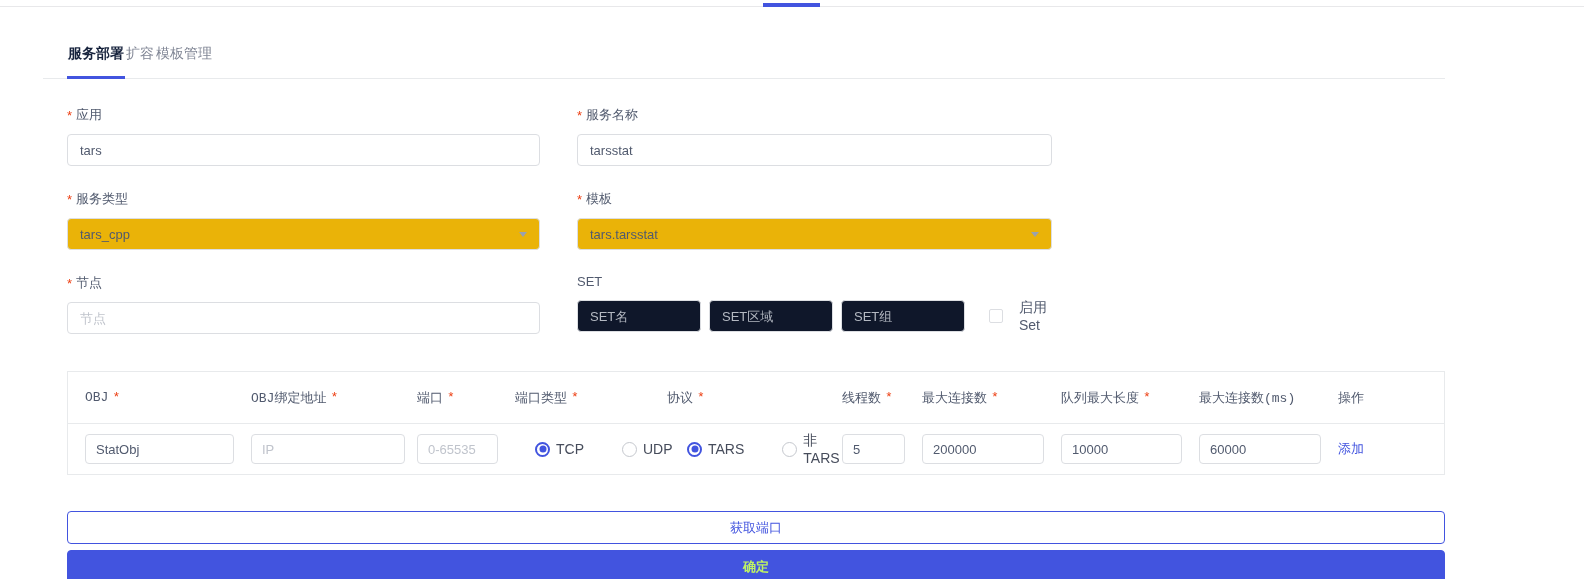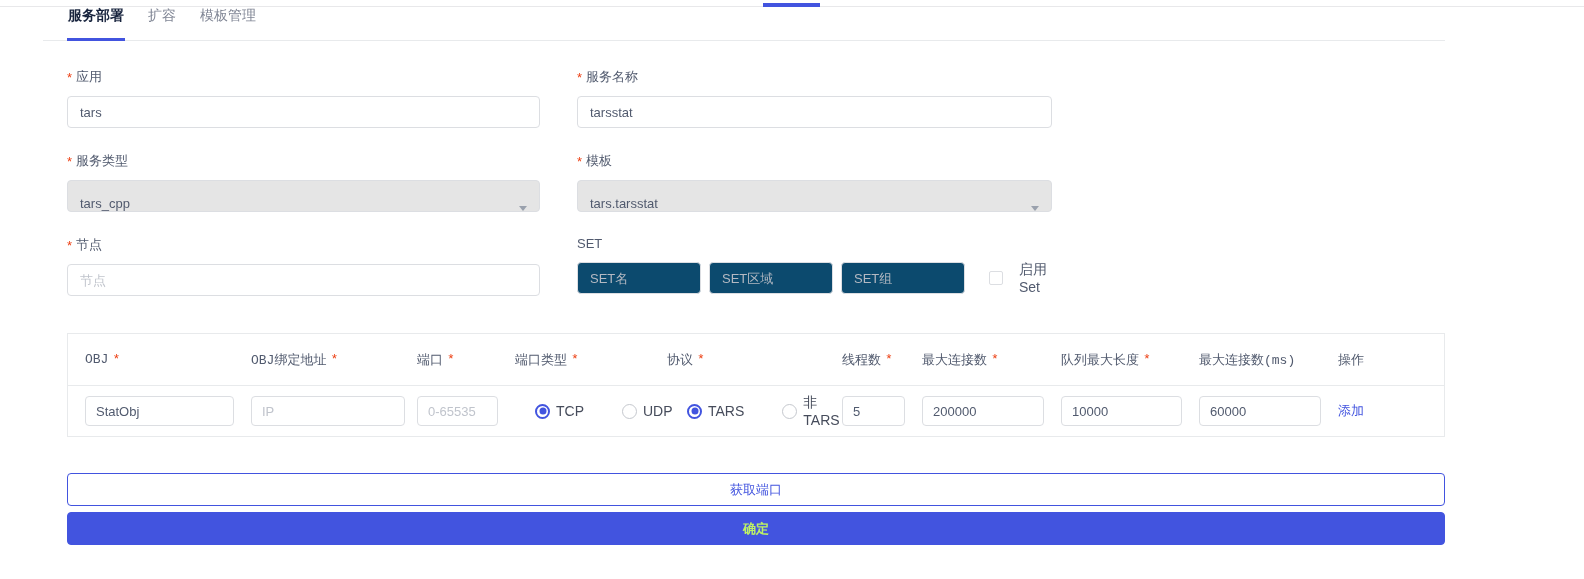--- a/index.html
+++ b/index.html
@@ -6,42 +6,42 @@
   html,body { background:#fff; width:1584px; height:579px; overflow:hidden;
               font-family:"Liberation Sans","DejaVu Sans",sans-serif; }
 
   
   .top-bar { position:relative; height:7px; border-bottom:1px solid #e8e8ea; }
   .top-indicator { position:absolute; left:763px; bottom:-1px; width:57px; height:4px; background:#4254df; }
 
   .card { margin-left:43px; width:1402px; }
 
   
-  .tabs { display:flex; gap:22px; padding:0 24px; border-bottom:1px solid #e8eaec; }
+  .tabs { display:flex; padding:0 24px; margin-top:38px; border-bottom:1px solid #e8eaec; }
   .tab { font-size:14px; color:#808695; padding:0 1px 13px; cursor:pointer; }
   .tab.active { color:#17233d; font-weight:bold; border-bottom:3px solid #4254df; margin-bottom:-1px; }
 
   
   .form-grid { display:grid; grid-template-columns:473px 475px; column-gap:37px; row-gap:24px;
                padding-left:24px; margin-top:27px; }
   .label { font-size:13px; color:#515a6e; margin-bottom:10px; display:flex; align-items:center; }
   .req { color:#ed4014; margin-right:4px; font-size:13px; }
   .input { width:100%; height:32px; border:1px solid #dcdee2; border-radius:4px; padding:0 12px;
            font-size:13px; color:#515a6e; font-family:inherit; background:#fff; outline:none; }
   .input::placeholder { color:#c0c4cc; }
 
-  .select { width:100%; height:32px; border:1px solid #dcdee2; border-radius:4px; background:#e5e5e5;
-            display:flex; align-items:flex-end; justify-content:space-between; padding:0 12px;
+  .select { width:100%; height:32px; border:1px solid #dcdee2; border-radius:4px; background:#eab308;
+            display:flex; align-items:center; justify-content:space-between; padding:14px 12px;
             font-size:13px; color:#515a6e; cursor:pointer; }
   .caret { width:0; height:0; border-left:4px solid transparent; border-right:4px solid transparent;
            border-top:5px solid #9aa1ad; }
 
   .set-row { display:flex; align-items:center; gap:8px; }
   .input.small { width:124px; }
-  .input.disabled { background:#0c4a6e; color:#b4b9c2; }
+  .input.disabled { background:#0f172a; color:#b4b9c2; }
   .input.disabled::placeholder { color:#b4b9c2; }
   .checkbox { width:14px; height:14px; border:1px solid #dcdee2; border-radius:2px; background:#fff;
               margin-left:16px; cursor:pointer; flex:0 0 auto; }
   .check-label { font-size:14px; color:#515a6e; margin-left:8px; }
 
   
   .obj-table { margin:37px 0 0 24px; width:1378px; border:1px solid #e8eaec; }
   .thead { display:flex; align-items:center; height:52px; border-bottom:1px solid #e8eaec;font-family:Liberation Mono, monospace; }
   .trow  { display:flex; align-items:center; height:50px; }
   .cell { padding-left:17px; display:flex; align-items:center; font-size:13px; color:#515a6e; }

